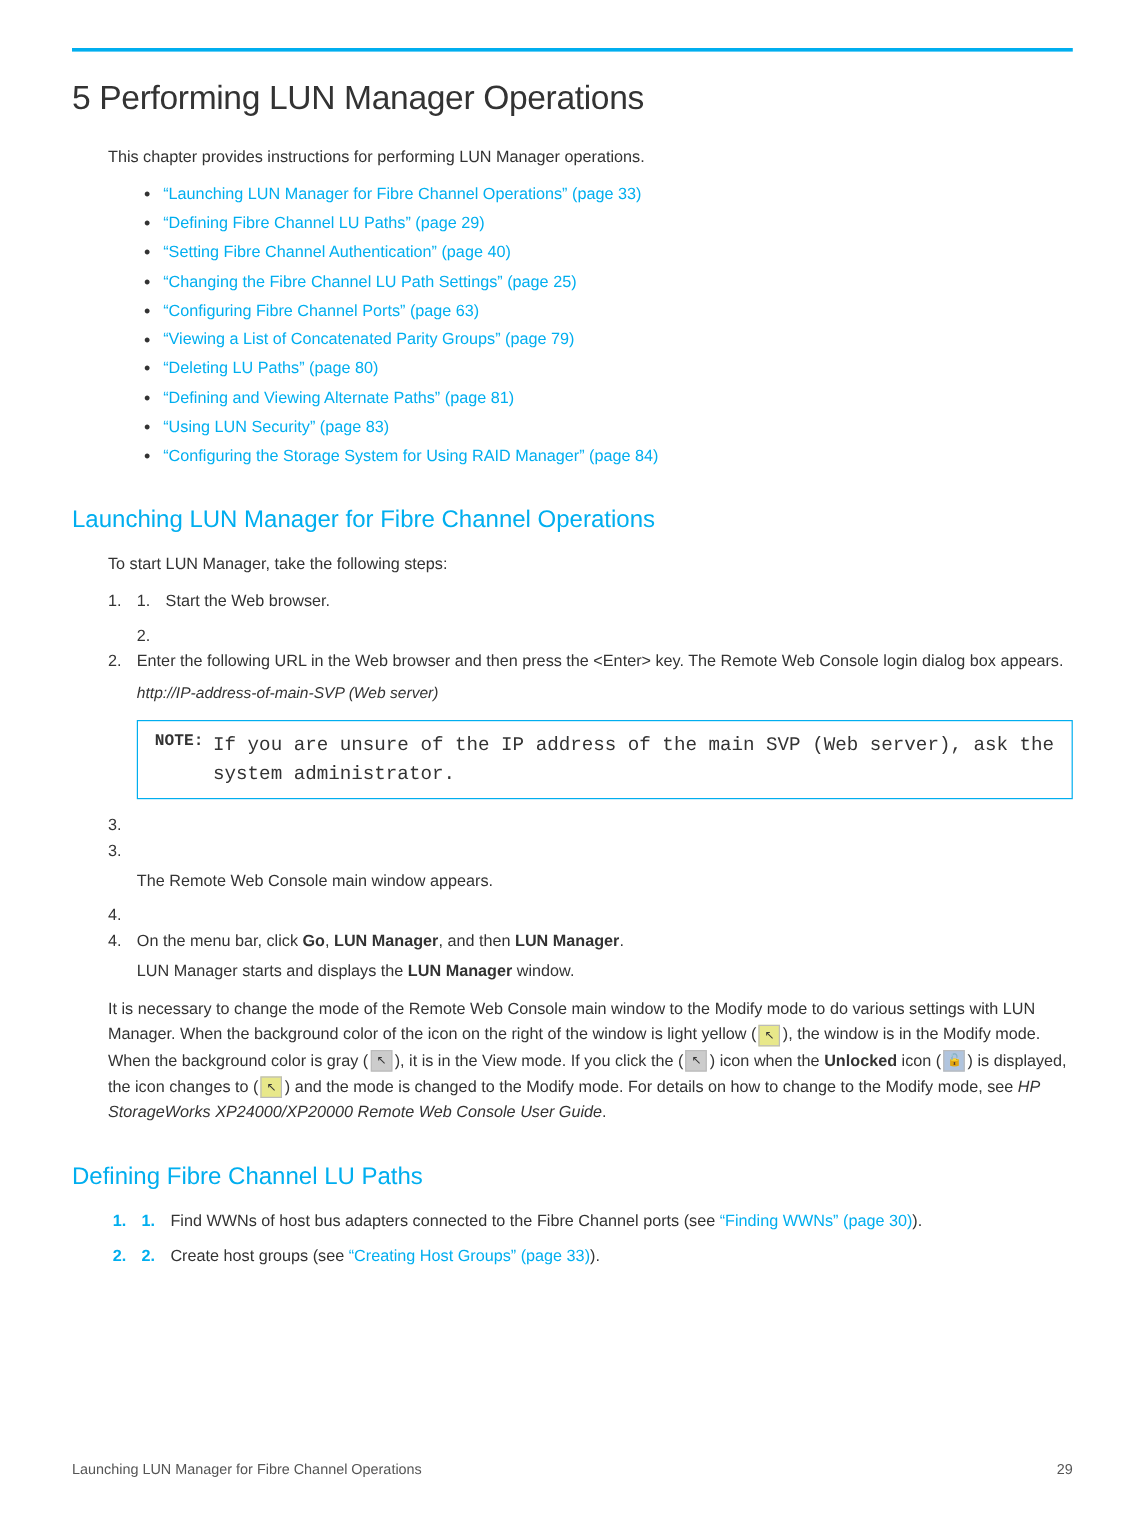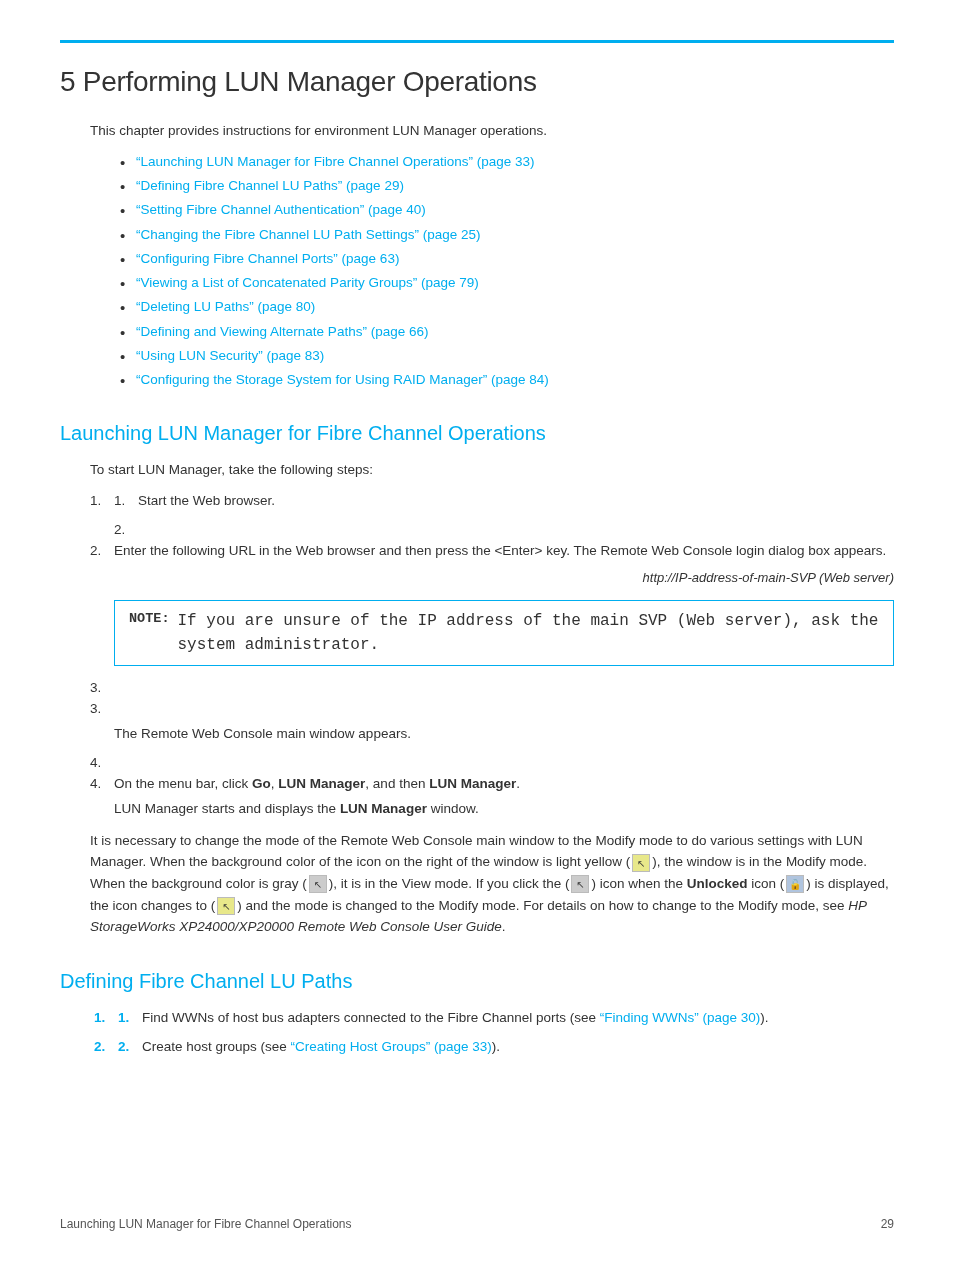--- a/index.html
+++ b/index.html
@@ -89,21 +89,20 @@
     }
     .note-text {
       font-size: 16px;
       line-height: 1.5;
     }
     .url-line {
       font-style: italic;
       font-size: 13px;
       margin: 4px 0 4px 0;
       color: #333;
-      text-align: right;
     }
     .inline-icon {
       display: inline-block;
       width: 18px;
       height: 18px;
       vertical-align: middle;
       background: #e8e88a;
       border: 1px solid #bbb;
       margin: 0 2px;
       font-size: 10px;
@@ -158,21 +157,21 @@
     }
   </style>
 </head>
 <body>
 
 <div class="top-rule"></div>
 
 <h1>5 Performing LUN Manager Operations</h1>
 
 <div class="section-indent">
-  <p>This chapter provides instructions for environment LUN Manager operations.</p>
+  <p>This chapter provides instructions for performing LUN Manager operations.</p>
 
   <ul>
     <li>
       <a class="link">“Launching LUN Manager for Fibre Channel Operations” (page 33)</a>
     </li>
     <li>
       <a class="link">“Defining Fibre Channel LU Paths” (page 29)</a>
     </li>
     <li>
       <a class="link">“Setting Fibre Channel Authentication” (page 40)</a>
@@ -183,21 +182,21 @@
     <li>
       <a class="link">“Configuring Fibre Channel Ports” (page 63)</a>
     </li>
     <li>
       <a class="link">“Viewing a List of Concatenated Parity Groups” (page 79)</a>
     </li>
     <li>
       <a class="link">“Deleting LU Paths” (page 80)</a>
     </li>
     <li>
-      <a class="link">“Defining and Viewing Alternate Paths” (page 66)</a>
+      <a class="link">“Defining and Viewing Alternate Paths” (page 81)</a>
     </li>
     <li>
       <a class="link">“Using LUN Security” (page 83)</a>
     </li>
     <li>
       <a class="link">“Configuring the Storage System for Using RAID Manager” (page 84)</a>
     </li>
   </ul>
 </div>
 

